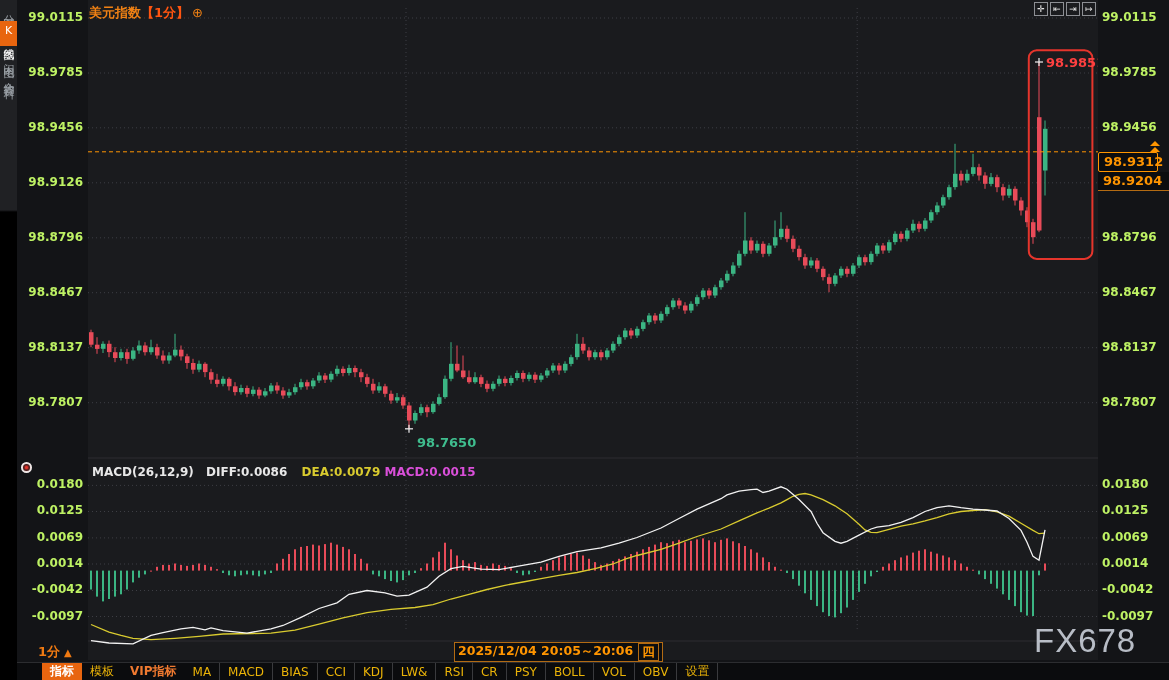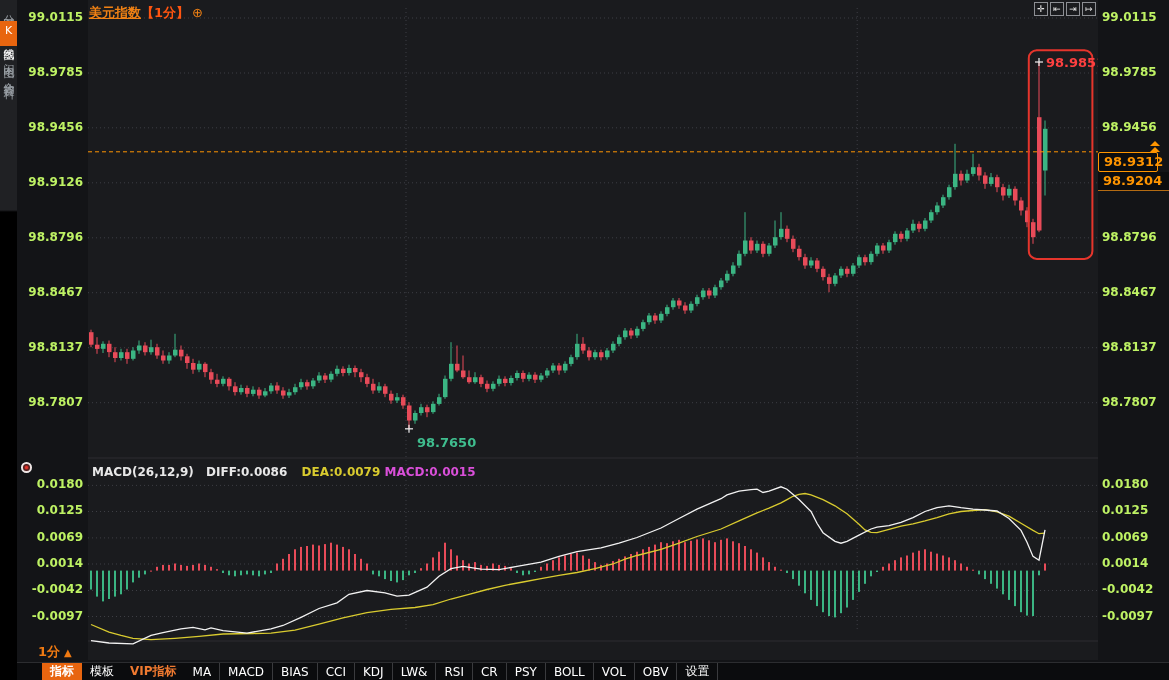--- a/index.html
+++ b/index.html
@@ -13,21 +13,21 @@
              display:flex; flex-direction:column; align-items:center; padding-top:3px; z-index:30; }
   .side-item { writing-mode:vertical-rl; text-orientation:upright; font-size:11px; line-height:15px;
                color:#9aa0a6; letter-spacing:2px; padding:3px 1px; margin-bottom:6px; cursor:pointer; }
   .side-item.active { background:#e8650f; color:#fff; }
 
   
   #plot { position:absolute; left:88px; top:0; z-index:1; }
 
   
   .chart-title { position:absolute; left:89px; top:4px; font-size:13px; font-weight:bold; z-index:10; }
-  .chart-title .sym { color:#f08114;text-decoration:underline; }
+  .chart-title .sym { color:#f08114; }
   .chart-title .per { color:#ff5510; }
   .chart-title .add { color:#f08114; font-weight:normal; margin-left:3px; font-size:13px; cursor:pointer; }
 
   .win-controls { position:absolute; left:1034px; top:2px; display:flex; gap:2px; z-index:40; }
   .wc-btn { width:14px; height:14px; border:1px solid #8d8f94; background:#1b1c1f; color:#e6e6e6;
             font-size:9px; line-height:12px; text-align:center; cursor:pointer; }
 
   
   .ylab { position:absolute; font-size:12px; font-weight:600; color:#bef264; z-index:5; }
   .ylab.left  { left:17px; width:66px; text-align:right; }
@@ -60,21 +60,21 @@
                  color:#ff9500; font-size:12.5px; font-weight:600; line-height:16px; padding:0 3px; display:flex; }
   .session-box .wd { border:1px solid #b36b13; margin-left:5px; padding:0 3px; }
 
   .watermark { position:absolute; left:1034px; top:622px; font-size:33px; color:rgba(206,212,222,0.88);
                letter-spacing:1px; z-index:25; font-family:"Liberation Sans","DejaVu Sans",sans-serif; }
 
   
   .toolbar { position:absolute; left:17px; top:662px; width:1152px; height:18px; background:#0b0c0e;
              border-top:1px solid #2c2d30; display:flex; align-items:stretch; padding-left:25px; z-index:30;
              font-size:12px; }
-  .tb-item { display:flex; align-items:center; padding:0 8px; color:#ffffff; cursor:pointer; white-space:nowrap; }
+  .tb-item { display:flex; align-items:center; padding:0 8px; color:#eab308; cursor:pointer; white-space:nowrap; }
   .tb-item.active { background:#e8650f; color:#fff; font-weight:bold; }
   .tb-item.vip { color:#f07a30; font-weight:bold; }
   .tb-item.plain { border-right:1px solid #3a3b3e; }
   .tb-item.plain:first-of-type { border-left:1px solid #3a3b3e; }
 </style>
 </head>
 <body>
 
 <div class="app">
 
@@ -656,23 +656,28 @@
   <div class="px-arrows">
       <i></i>
       <i></i>
     </div>
   <div class="px-last">98.9312</div>
   <div class="px-prev">98.9204</div>
 
   <div class="time-row">
     <span class="period-badge"><span>1分</span><span class="arr">▲</span></span>
     <span class="x-tick t0">20:00</span>
+    <span class="session-box">
+        <span>2025/12/04 20:05～20:06</span>
+        <span class="wd">四</span>
+      </span>
     <span class="x-tick t1">21:00</span>
   </div>
 
+  <div class="watermark">FX678</div>
 
   <div class="toolbar" id="toolbar">
       <div class="tb-item active">指标</div>
       <div class="tb-item normal">模板</div>
       <div class="tb-item vip">VIP指标</div>
       <div class="tb-item plain">MA</div>
       <div class="tb-item plain">MACD</div>
       <div class="tb-item plain">BIAS</div>
       <div class="tb-item plain">CCI</div>
       <div class="tb-item plain">KDJ</div>

